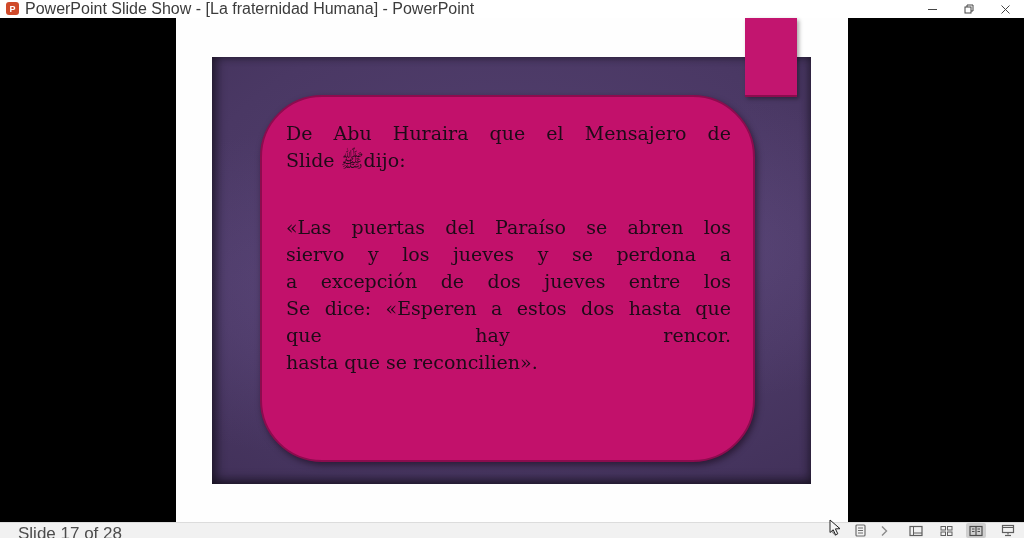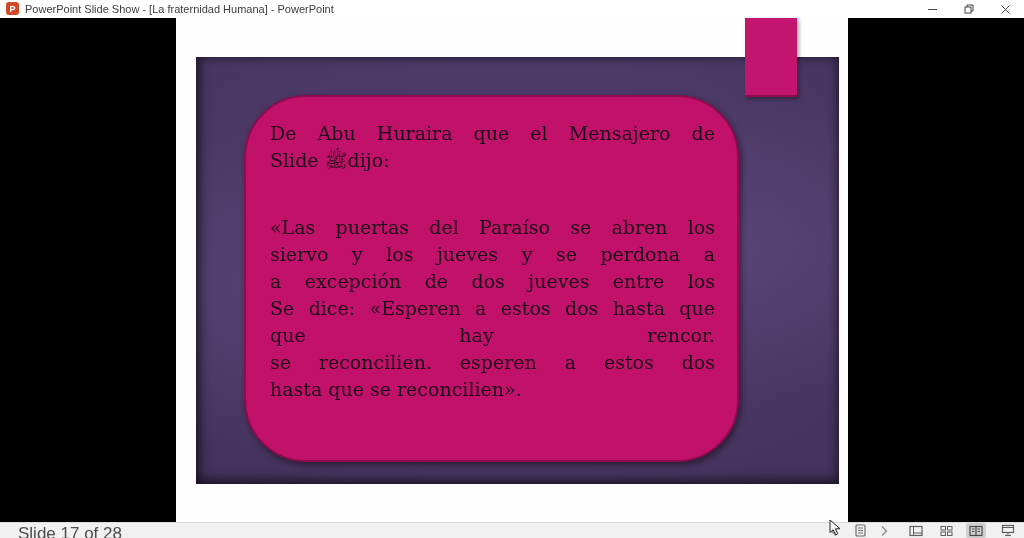--- a/index.html
+++ b/index.html
@@ -5,40 +5,40 @@
   html,body{margin:0;padding:0;background:#fff;}
   #app{position:relative;width:1024px;height:538px;overflow:hidden;
        font-family:"Liberation Sans",sans-serif;background:#fff;}
 
   
   #titlebar{position:absolute;left:0;top:0;width:1024px;height:18px;background:#ffffff;}
   #applogo{position:absolute;left:6px;top:2px;width:13px;height:13px;border-radius:3px;
            background:#d04a2a;color:#fff;font-size:9px;font-weight:bold;
            display:flex;align-items:center;justify-content:center;}
   #wtitle{position:absolute;left:25px;top:0;height:18px;line-height:18px;
-          font-size:11px;color:#3c3c3c;white-space:nowrap;}
+          font-size:16px;color:#3c3c3c;white-space:nowrap;}
   .wctl{position:absolute;top:0;width:35px;height:18px;display:flex;
         align-items:center;justify-content:center;cursor:default;}
   #btn-min{left:915px;} #btn-restore{left:951px;} #btn-close{left:986px;width:38px;}
   #btn-min .bar{width:9px;height:1px;background:#454545;}
 
   
   #stage{position:absolute;left:0;top:18px;width:1024px;height:504px;background:#fefefe;}
   .blackbar{position:absolute;top:0;height:100%;background:#000;}
   #bar-left{left:0;width:176px;}
   #bar-right{left:848px;width:176px;}
 
   
-  #slide{position:absolute;left:196px;top:39px;width:599px;height:427px;
+  #slide{position:absolute;left:212px;top:39px;width:599px;height:427px;
          background:
            radial-gradient(ellipse 60% 55% at 18% 55%, rgba(120,95,160,.25), rgba(0,0,0,0) 70%),
            radial-gradient(ellipse 55% 50% at 85% 45%, rgba(125,100,165,.22), rgba(0,0,0,0) 70%),
            radial-gradient(ellipse 120% 110% at 50% 40%, #544170 0%, #4a3864 45%, #3e2e55 78%, #322445 100%);
          box-shadow:inset 6px 0 10px rgba(0,0,0,.35), inset -3px 0 8px rgba(0,0,0,.25),
-                    inset 0 -6px 10px rgba(0,0,0,.3);padding-left:44px;}
+                    inset 0 -6px 10px rgba(0,0,0,.3);}
   #pinkbox{position:absolute;left:48px;top:38px;width:495px;height:367px;
            background:#c2116b;border-radius:62px;
            border:2px solid #8c0c4e;
            box-shadow:2px 3px 6px rgba(20,5,20,.55);
            box-sizing:border-box;}
   #textblock{position:absolute;left:24px;right:22px;top:23px;
              font-family:"DejaVu Serif","Liberation Serif",serif;
              font-size:19px;line-height:27px;color:#1e0b18;}
   .para + .para{margin-top:40px;}
   .line{width:100%;}
@@ -98,21 +98,20 @@
           <div class="para">
             <div class="line j">De Abu Huraira que el Mensajero de</div>
             <div class="line l">Slide ﷺdijo:</div>
           </div>
           <div class="para">
             <div class="line j">«Las puertas del Paraíso se abren los</div>
             <div class="line j">siervo y los jueves y se perdona a</div>
             <div class="line j">a excepción de dos jueves entre los</div>
             <div class="line j">Se dice: «Esperen a estos dos hasta que</div>
             <div class="line j">que hay rencor.</div>
-            <div class="line j">se reconcilien. esperen a estos dos</div>
             <div class="line l">hasta que se reconcilien».</div>
           </div>
         </div>
       </div>
     </div>
 
     <div id="pinktab"></div>
   </div>
 
   <div id="statusbar">

